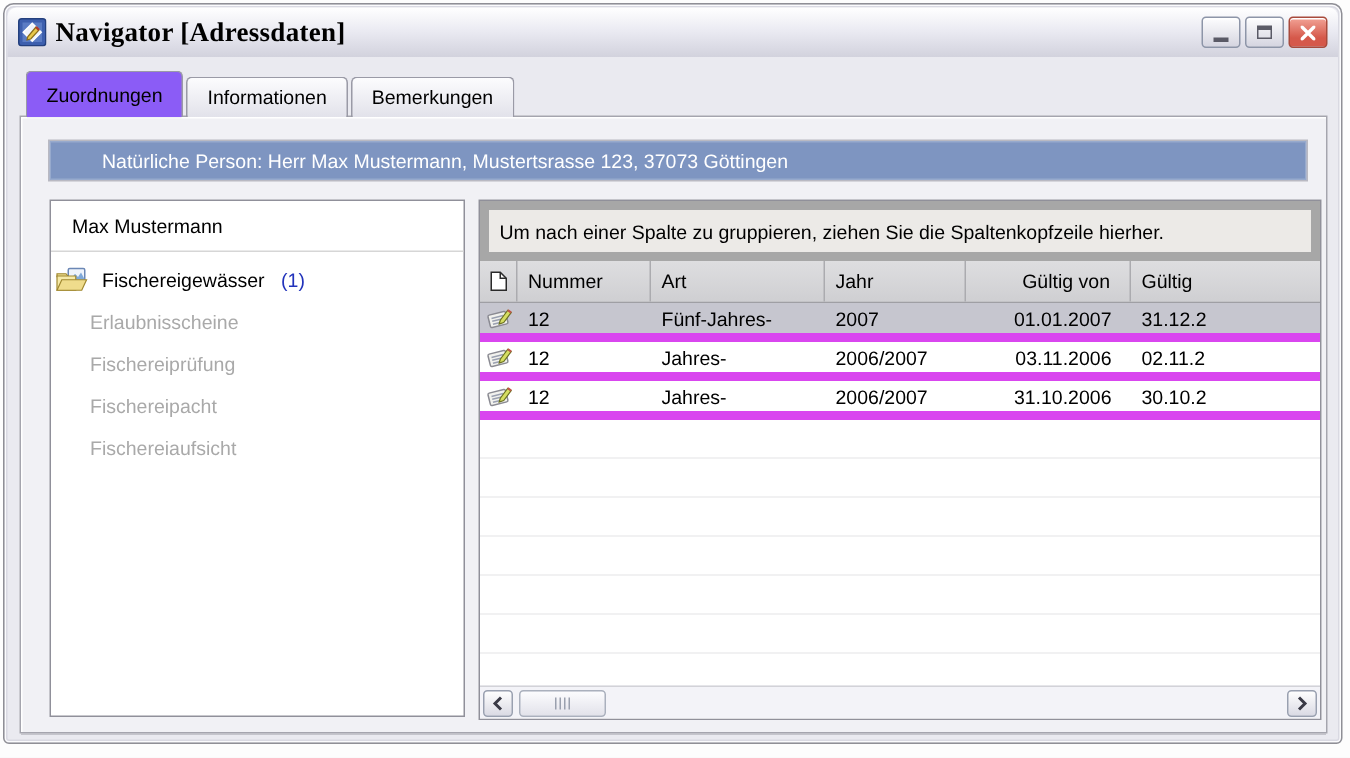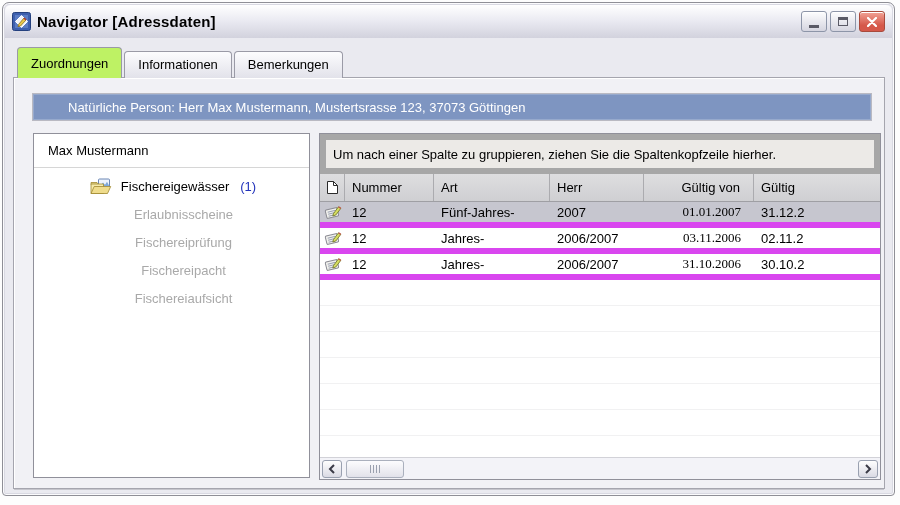--- a/index.html
+++ b/index.html
@@ -7,51 +7,51 @@
               font-family:"Liberation Sans", sans-serif; font-size:13px; color:#000; }
 
   .window { position:absolute; left:2px; top:2px; width:893px; height:494px;
             background:#eaeaf0; border:1px solid #8f8f96; border-radius:7px 7px 4px 4px;
             box-shadow: inset 0 0 0 1px #fbfbfd, inset 0 0 0 2px #d9d9e2; }
 
   
   .titlebar { position:absolute; left:2px; top:2px; right:2px; height:33px;
               border-radius:6px 6px 0 0; padding:0 7px; display:flex; align-items:center; gap:6px;
               background:linear-gradient(#ffffff, #e9e9f1 50%, #d2d2dd); }
-  .title-text { font-weight:bold; font-size:15px; letter-spacing:.2px; }
+  .title-text { font-weight:bold; font-size:18px; letter-spacing:.2px;font-family:Liberation Serif, serif; }
   .controls { margin-left:auto; display:flex; gap:3px; }
   .ctrl { width:26px; height:21px; border:1px solid #8d95a8; border-radius:3px;
           background:linear-gradient(#fdfdfe,#d5d5e0); display:flex; align-items:center; justify-content:center;
           box-shadow: inset 0 1px 0 #fff; cursor:default; }
   .ctrl.close { background:linear-gradient(#f2a396,#d5584a 70%); border-color:#a84a3c; }
   .glyph-min { width:10px; height:3px; background:#5a5a66; margin-top:9px; }
   .glyph-max { width:10px; height:9px; border:1px solid #5a5a66; border-top:3px solid #5a5a66; }
 
   
   .tabstrip { position:absolute; left:14px; top:44px; height:31px; display:flex; gap:2px; z-index:3; }
   .tab { margin-top:4px; padding:5px 13px 4px; border:1px solid #9a9aa6; border-bottom:none;
          border-radius:4px 4px 0 0; background:linear-gradient(#fcfcfe,#e2e2ea); white-space:nowrap; }
-  .tab.active { margin-top:0; padding-top:8px; background:#bef264; z-index:4; position:relative;
+  .tab.active { margin-top:0; padding-top:8px; background:#8b5cf6; z-index:4; position:relative;
                 box-shadow:0 2px 0 -1px #f1f1f5; }
 
   .tabpage { position:absolute; left:10px; top:74px; width:872px; height:412px;
              border:1px solid #a5a5ae; background:#f1f1f5;
              box-shadow: inset 1px 1px 0 #ffffff, 0 2px 0 -1px #c5c5cc; }
 
   
   .person-bar { position:absolute; left:19px; top:16px; width:838px; height:26px;
                 background:#7e95c1; border:1px solid #97aacd; outline:1px solid #b9b9c2;
                 color:#fff; display:flex; align-items:center; padding-left:34px; white-space:nowrap; }
 
   
   .left-panel { position:absolute; left:19px; top:55px; width:277px; height:345px;
                 background:#fff; border:1px solid #90909a; }
   .left-header { height:34px; line-height:34px; padding-left:14px; border-bottom:1px solid #d6d6d6; }
   .tree { padding-top:5px; }
-  .tree-row { height:27px; display:flex; align-items:center; padding-left:3px; cursor:default;justify-content:center; }
+  .tree-row { height:27px; display:flex; align-items:center; padding-left:3px; cursor:default; }
   .tree-icon { width:22px; height:18px; margin-right:7px; flex:none; }
   .tree-label { padding:1px 2px; }
   .tree-row.selected .tree-label { background:#ccccd5; outline:1px dotted #7a7a7a; }
   .tree-count { color:#2233bb; margin-left:9px; }
   .tree-row.disabled { padding-left:24px; color:#a9a9a9; height:28px; }
 
   
   .right-panel { position:absolute; left:305px; top:55px; width:562px; height:347px;
                  background:#fff; border:1px solid #90909a; display:flex; flex-direction:column; }
   .group-panel { height:40px; background:#a7a7a7; padding:6px; flex:none; }
@@ -65,21 +65,21 @@
   .col-nummer { width:89px; flex:none; }
   .col-art { width:116px; flex:none; }
   .col-jahr { width:94px; flex:none; }
   .col-gvon { width:110px; flex:none; justify-content:flex-end; padding-right:13px; }
   .col-gbis { flex:1; justify-content:flex-end; padding-right:0; overflow:hidden; }
 
   .grid-rows { flex:none; }
   .grid-row { height:26px; display:flex; align-items:center; border-bottom:6px solid #d946ef; cursor:default; }
   .grid-row.selected { background:#c6c6cf; }
   .gr-cell { padding:0 7px; display:flex; align-items:center; height:100%; }
-  .gr-cell.col-gvon { justify-content:flex-end; padding-right:13px;font-family:Liberation Serif, serif; }
+  .gr-cell.col-gvon { justify-content:flex-end; padding-right:13px; }
   .gr-cell.col-gbis { justify-content:flex-start; padding-left:7px; white-space:nowrap; }
 
   .grid-empty { flex:1; background:repeating-linear-gradient(to bottom,#ffffff 0 25px,#f1f1f2 25px 26px); }
 
   
   .hscroll { height:22px; flex:none; border-top:1px solid #d2d2d8; background:#f3f3f8;
              display:flex; align-items:center; padding:0 2px; }
   .sbtn { width:20px; height:18px; border:1px solid #99a0b0; border-radius:3px; flex:none;
           background:linear-gradient(#fefefe,#dadae4); display:flex; align-items:center; justify-content:center; }
   .sbtn.right { margin-left:auto; }
@@ -165,21 +165,21 @@
 
       <div class="grid-header">
         <div class="gh-cell col-icon">
           <svg width="13" height="15" viewBox="0 0 13 15">
             <path d="M1.5 1.5 h6 l4 4 v8 h-10 z" fill="#ffffff" stroke="#2a2a2a"></path>
             <path d="M7.5 1.5 v4 h4" fill="none" stroke="#2a2a2a"></path>
           </svg>
         </div>
         <div class="gh-cell col-nummer">Nummer</div>
         <div class="gh-cell col-art">Art</div>
-        <div class="gh-cell col-jahr">Herr</div>
+        <div class="gh-cell col-jahr">Jahr</div>
         <div class="gh-cell col-gvon">Gültig von</div>
         <div class="gh-cell col-gbis" style="border-right:none; justify-content:flex-start;">Gültig</div>
       </div>
 
       <div class="grid-rows" id="grid-rows">
           <div class="grid-row selected">
     <div class="gr-cell col-icon" style="justify-content:center; padding:0;">
       <svg width="18" height="16" viewBox="0 0 18 16">
         <g transform="rotate(-14 9 9)">
           <rect x="2" y="4.5" width="12" height="8.5" rx="1" fill="#f2f2ee" stroke="#8a8a92"></rect>

